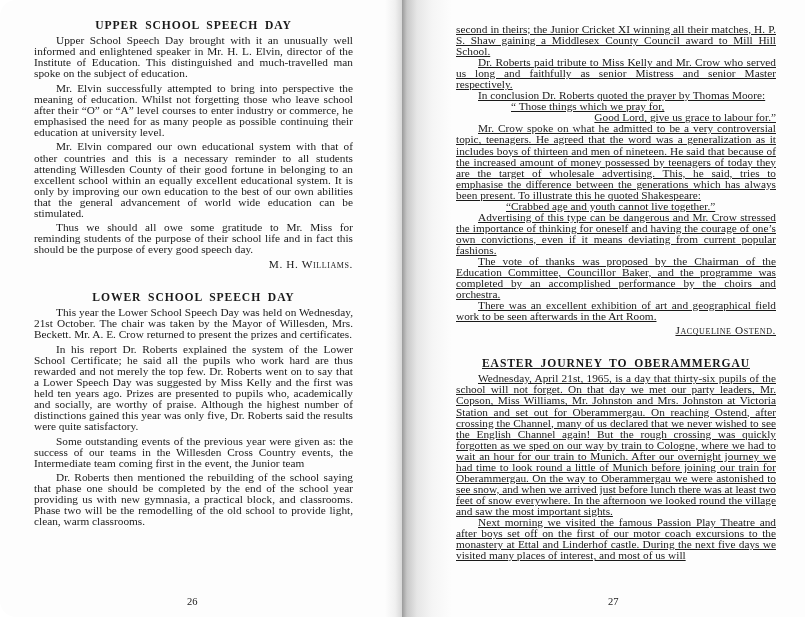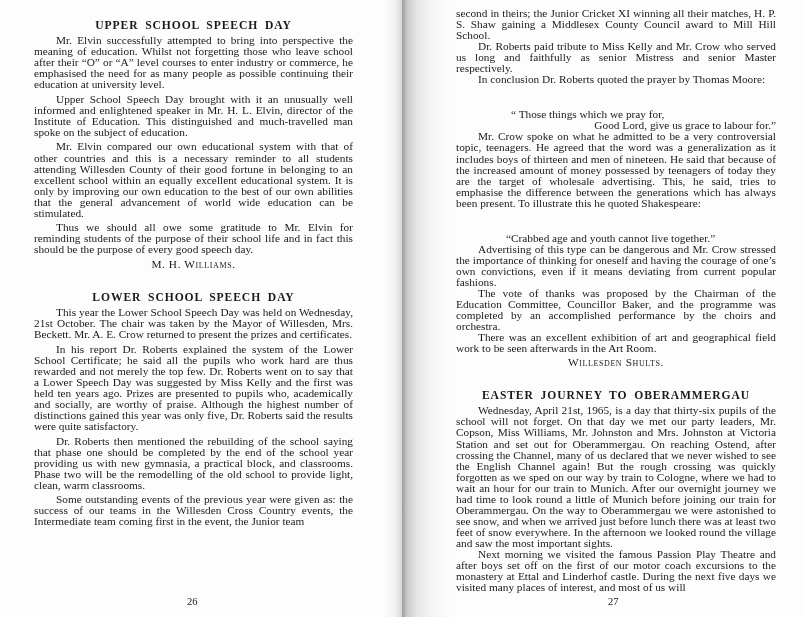--- a/index.html
+++ b/index.html
@@ -18,80 +18,80 @@
     background: linear-gradient(to right, #9a9a9a 0%, #c8c8c8 10%, #e6e6e6 30%, #f5f5f5 60%, rgba(253,253,253,0) 100%);
     pointer-events: none;
   }
   .gutter-left {
     position: absolute; top: 0; left: 385px; width: 17px; height: 617px;
     background: linear-gradient(to right, rgba(253,253,253,0) 0%, #f0f0f0 60%, #d8d8d8 100%);
     pointer-events: none;
   }
   .col { position: absolute; font-size: 11.3px; line-height: 11.05px; text-align: justify; }
   .page-left .col { left: 34px; width: 319px; top: 20px; }
-  .page-right .col { left: 54px; width: 320px; top: 8px; }
+  .page-right .col { left: 54px; width: 320px; top: 24px; text-decoration: underline; }
   h2 {
     font-size: 11.6px; font-weight: bold; letter-spacing: 0.9px;
     text-align: center; margin: 0 0 4px 0; word-spacing: 3px;
   }
   p { margin: 0 0 3.5px 0; text-indent: 22px; }
   .page-right p { margin: 0; }
-  .sig { text-align: center; font-variant: small-caps; letter-spacing: 0.6px; margin: 3px 0 0 0; }
+  .sig { text-align: right; font-variant: small-caps; letter-spacing: 0.6px; margin: 3px 0 0 0; }
   .gap-lg { height: 22px; }
-  .quote { text-align: left; margin-top: 24px; }
+  .quote { text-align: left; }
   .quote .l1 { padding-left: 55px; }
   .quote .l2 { padding-left: 62px; text-align: right; }
   .quote-single { padding-left: 50px; }
   .folio { position: absolute; bottom: 10px; font-size: 10.5px; }
   .page-left .folio { left: 187px; }
   .page-right .folio { left: 206px; }
 </style>
 </head>
 <body>
 
 <div class="spread">
 
   <div class="page page-left">
     <div class="col">
       <section>
         <h2>UPPER SCHOOL SPEECH DAY</h2>
+        <p>Upper School Speech Day brought with it an unusually well informed and enlightened speaker in Mr. H. L. Elvin, director of the Institute of Education. This distinguished and much-travelled man spoke on the subject of education.</p>
         <p>Mr. Elvin successfully attempted to bring into perspective the meaning of education. Whilst not forgetting those who leave school after their “O” or “A” level courses to enter industry or commerce, he emphasised the need for as many people as possible continuing their education at university level.</p>
-        <p>Upper School Speech Day brought with it an unusually well informed and enlightened speaker in Mr. H. L. Elvin, director of the Institute of Education. This distinguished and much-travelled man spoke on the subject of education.</p>
         <p>Mr. Elvin compared our own educational system with that of other countries and this is a necessary reminder to all students attending Willesden County of their good fortune in belonging to an excellent school within an equally excellent educational system. It is only by improving our own education to the best of our own abilities that the general advancement of world wide education can be stimulated.</p>
-        <p>Thus we should all owe some gratitude to Mr. Elvin for reminding students of the purpose of their school life and in fact this should be the purpose of every good speech day.</p>
+        <p>Thus we should all owe some gratitude to Mr. Miss for reminding students of the purpose of their school life and in fact this should be the purpose of every good speech day.</p>
         <div class="sig">M. H. Williams.</div>
       </section>
       <div class="gap-lg"></div>
       <section>
         <h2>LOWER SCHOOL SPEECH DAY</h2>
         <p>This year the Lower School Speech Day was held on Wednesday, 21st October. The chair was taken by the Mayor of Willesden, Mrs. Beckett. Mr. A. E. Crow returned to present the prizes and certificates.</p>
         <p>In his report Dr. Roberts explained the system of the Lower School Certificate; he said all the pupils who work hard are thus rewarded and not merely the top few. Dr. Roberts went on to say that a Lower Speech Day was suggested by Miss Kelly and the first was held ten years ago. Prizes are presented to pupils who, academically and socially, are worthy of praise. Although the highest number of distinctions gained this year was only five, Dr. Roberts said the results were quite satisfactory.</p>
+        <p>Some outstanding events of the previous year were given as: the success of our teams in the Willesden Cross Country events, the Intermediate team coming first in the event, the Junior team</p>
         <p>Dr. Roberts then mentioned the rebuilding of the school saying that phase one should be completed by the end of the school year providing us with new gymnasia, a practical block, and classrooms. Phase two will be the remodelling of the old school to provide light, clean, warm classrooms.</p>
-        <p>Some outstanding events of the previous year were given as: the success of our teams in the Willesden Cross Country events, the Intermediate team coming first in the event, the Junior team</p>
       </section>
     </div>
     <div class="folio">26</div>
   </div>
 
   <div class="page page-right">
     <div class="col">
       <section>
         <p style="text-indent:0">second in theirs; the Junior Cricket XI winning all their matches, H. P. S. Shaw gaining a Middlesex County Council award to Mill Hill School.</p>
         <p>Dr. Roberts paid tribute to Miss Kelly and Mr. Crow who served us long and faithfully as senior Mistress and senior Master respectively.</p>
         <p>In conclusion Dr. Roberts quoted the prayer by Thomas Moore:</p>
         <div class="quote">
           <div class="l1">“ Those things which we pray for,</div>
           <div class="l2">Good Lord, give us grace to labour for.”</div>
         </div>
         <p>Mr. Crow spoke on what he admitted to be a very controversial topic, teenagers. He agreed that the word was a generalization as it includes boys of thirteen and men of nineteen. He said that because of the increased amount of money possessed by teenagers of today they are the target of wholesale advertising. This, he said, tries to emphasise the difference between the generations which has always been present. To illustrate this he quoted Shakespeare:</p>
         <div class="quote quote-single">“Crabbed age and youth cannot live together.”</div>
         <p>Advertising of this type can be dangerous and Mr. Crow stressed the importance of thinking for oneself and having the courage of one’s own convictions, even if it means deviating from current popular fashions.</p>
         <p>The vote of thanks was proposed by the Chairman of the Education Committee, Councillor Baker, and the programme was completed by an accomplished performance by the choirs and orchestra.</p>
         <p>There was an excellent exhibition of art and geographical field work to be seen afterwards in the Art Room.</p>
-        <div class="sig">Willesden Shults.</div>
+        <div class="sig">Jacqueline Ostend.</div>
       </section>
       <div class="gap-lg"></div>
       <section>
         <h2>EASTER JOURNEY TO OBERAMMERGAU</h2>
         <p>Wednesday, April 21st, 1965, is a day that thirty-six pupils of the school will not forget. On that day we met our party leaders, Mr. Copson, Miss Williams, Mr. Johnston and Mrs. Johnston at Victoria Station and set out for Oberammergau. On reaching Ostend, after crossing the Channel, many of us declared that we never wished to see the English Channel again! But the rough crossing was quickly forgotten as we sped on our way by train to Cologne, where we had to wait an hour for our train to Munich. After our overnight journey we had time to look round a little of Munich before joining our train for Oberammergau. On the way to Oberammergau we were astonished to see snow, and when we arrived just before lunch there was at least two feet of snow everywhere. In the afternoon we looked round the village and saw the most important sights.</p>
         <p>Next morning we visited the famous Passion Play Theatre and after boys set off on the first of our motor coach excursions to the monastery at Ettal and Linderhof castle. During the next five days we visited many places of interest, and most of us will</p>
       </section>
     </div>
     <div class="folio">27</div>
   </div>

